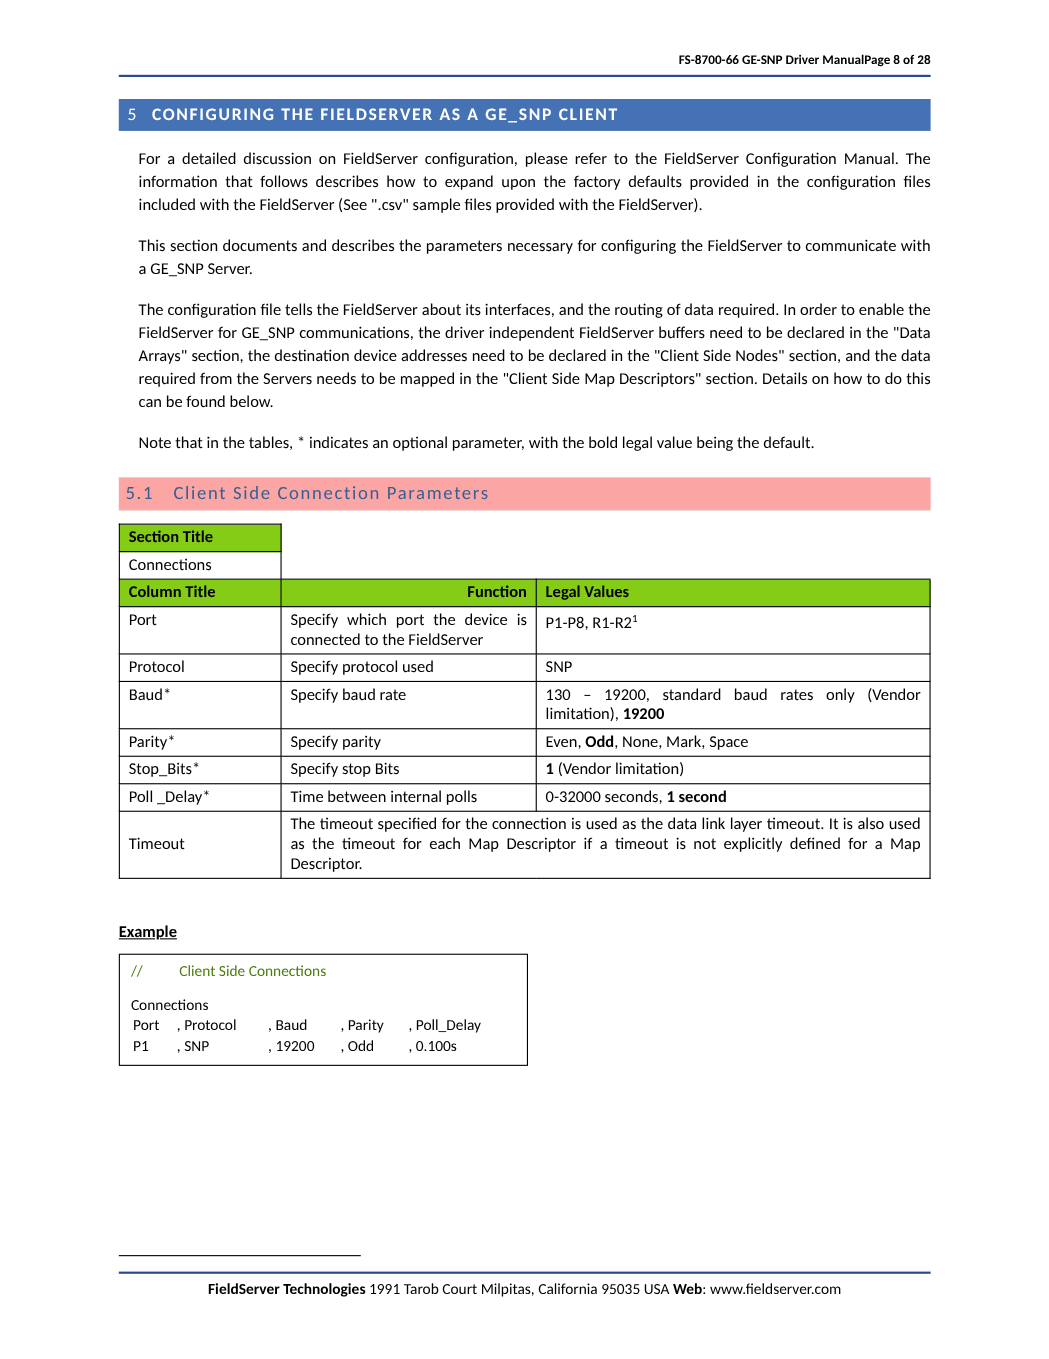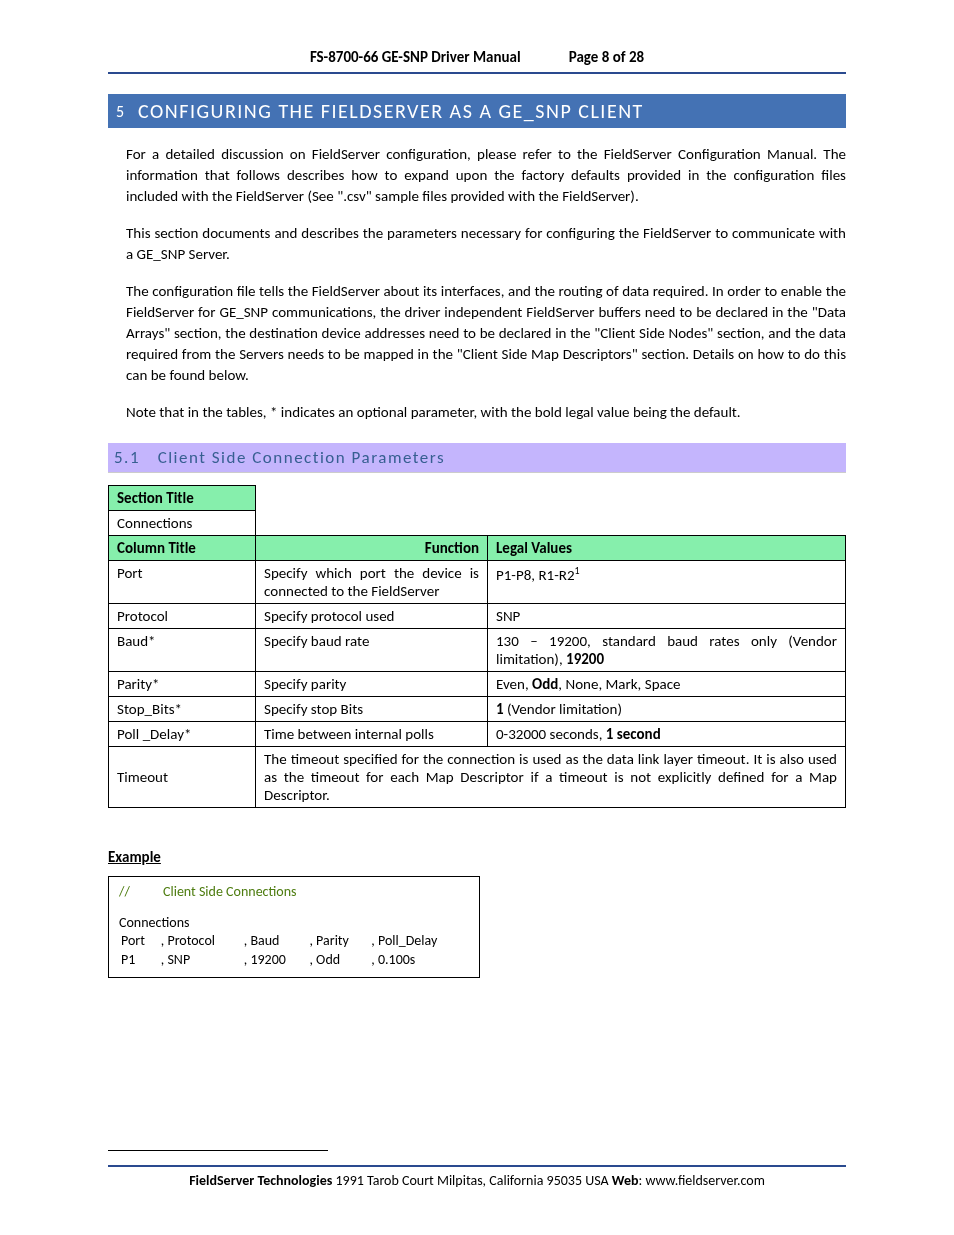--- a/index.html
+++ b/index.html
@@ -1,26 +1,26 @@
 <!DOCTYPE html>
 <html><head>
 <meta charset="utf-8">
 <style>
   body { margin:0; padding:0; background:#fff; font-family:Calibri,Arial,sans-serif; color:#000; }
   .page { width:954px; height:1235px; position:relative; box-sizing:border-box; padding:48px 108px 60px 108px; }
-  .hdr { display:flex; justify-content:center; font-weight:bold; font-size:15px; padding-bottom:6px; border-bottom:2px solid #2a4a8f;gap:48px; }
+  .hdr { display:flex; justify-content:flex-end; font-weight:bold; font-size:12px; padding-bottom:6px; border-bottom:2px solid #2a4a8f; }
   .section-bar { background:#4472b4; color:#fff; margin-top:20px; padding:5px 8px; display:flex; align-items:center; }
   .section-bar .num { font-size:16px; background:#4472b4; padding-right:14px; }
-  .section-bar .ttl { font-weight:normal; letter-spacing:1.5px; font-size:20px; }
+  .section-bar .ttl { font-weight:bold; letter-spacing:1.5px; font-size:16px; }
   .bodytext { font-size:15px; text-align:justify; line-height:1.4; margin-top:16px;margin-left:18px; }
-  .subhead-wrap { background:#c4b5fd; margin-top:20px; padding:4px 6px; border-bottom:1px solid #ccc;}
+  .subhead-wrap { background:#fca5a5; margin-top:20px; padding:4px 6px; border-bottom:1px solid #ccc;}
   .subhead { color:#365f91; font-size:17px; letter-spacing:1.5px; }
   table { border-collapse:collapse; margin-top:12px; width:100%; font-size:15px; }
   td, th { border:1px solid #000; padding:3px 8px; vertical-align:top; text-align:left; }
-  .purple { background:#86efac; font-weight:bold; }
+  .purple { background:#84cc16; font-weight:bold; }
   .example-lbl { font-weight:bold; text-decoration:underline; font-size:15px; margin-top:40px; }
   .example-box { border:1px solid #000; width:350px; margin-top:10px; padding:6px 10px 8px 10px; font-size:14px; }
   .example-box table.inner { border:none; width:100%; margin:0; font-size:14px;}
   .example-box table.inner td { border:none; padding:1px 2px; white-space:nowrap;}
   .comment { color:#4d7c0f; font-family:Calibri,Arial,sans-serif;}
   .fn-rule { width:220px; border:none; border-top:1px solid #000; margin:0; margin-top:172px;}
   .footnote { font-size:12px; margin-top:10px; line-height:1.3; }
   .sup { font-size:10px; vertical-align:super; }
   .ftr-rule { border:none; border-top:2px solid #2a4a8f; margin:14px 0 4px 0;}
   .ftr { font-size:14px; text-align:center; line-height:1.4;}

